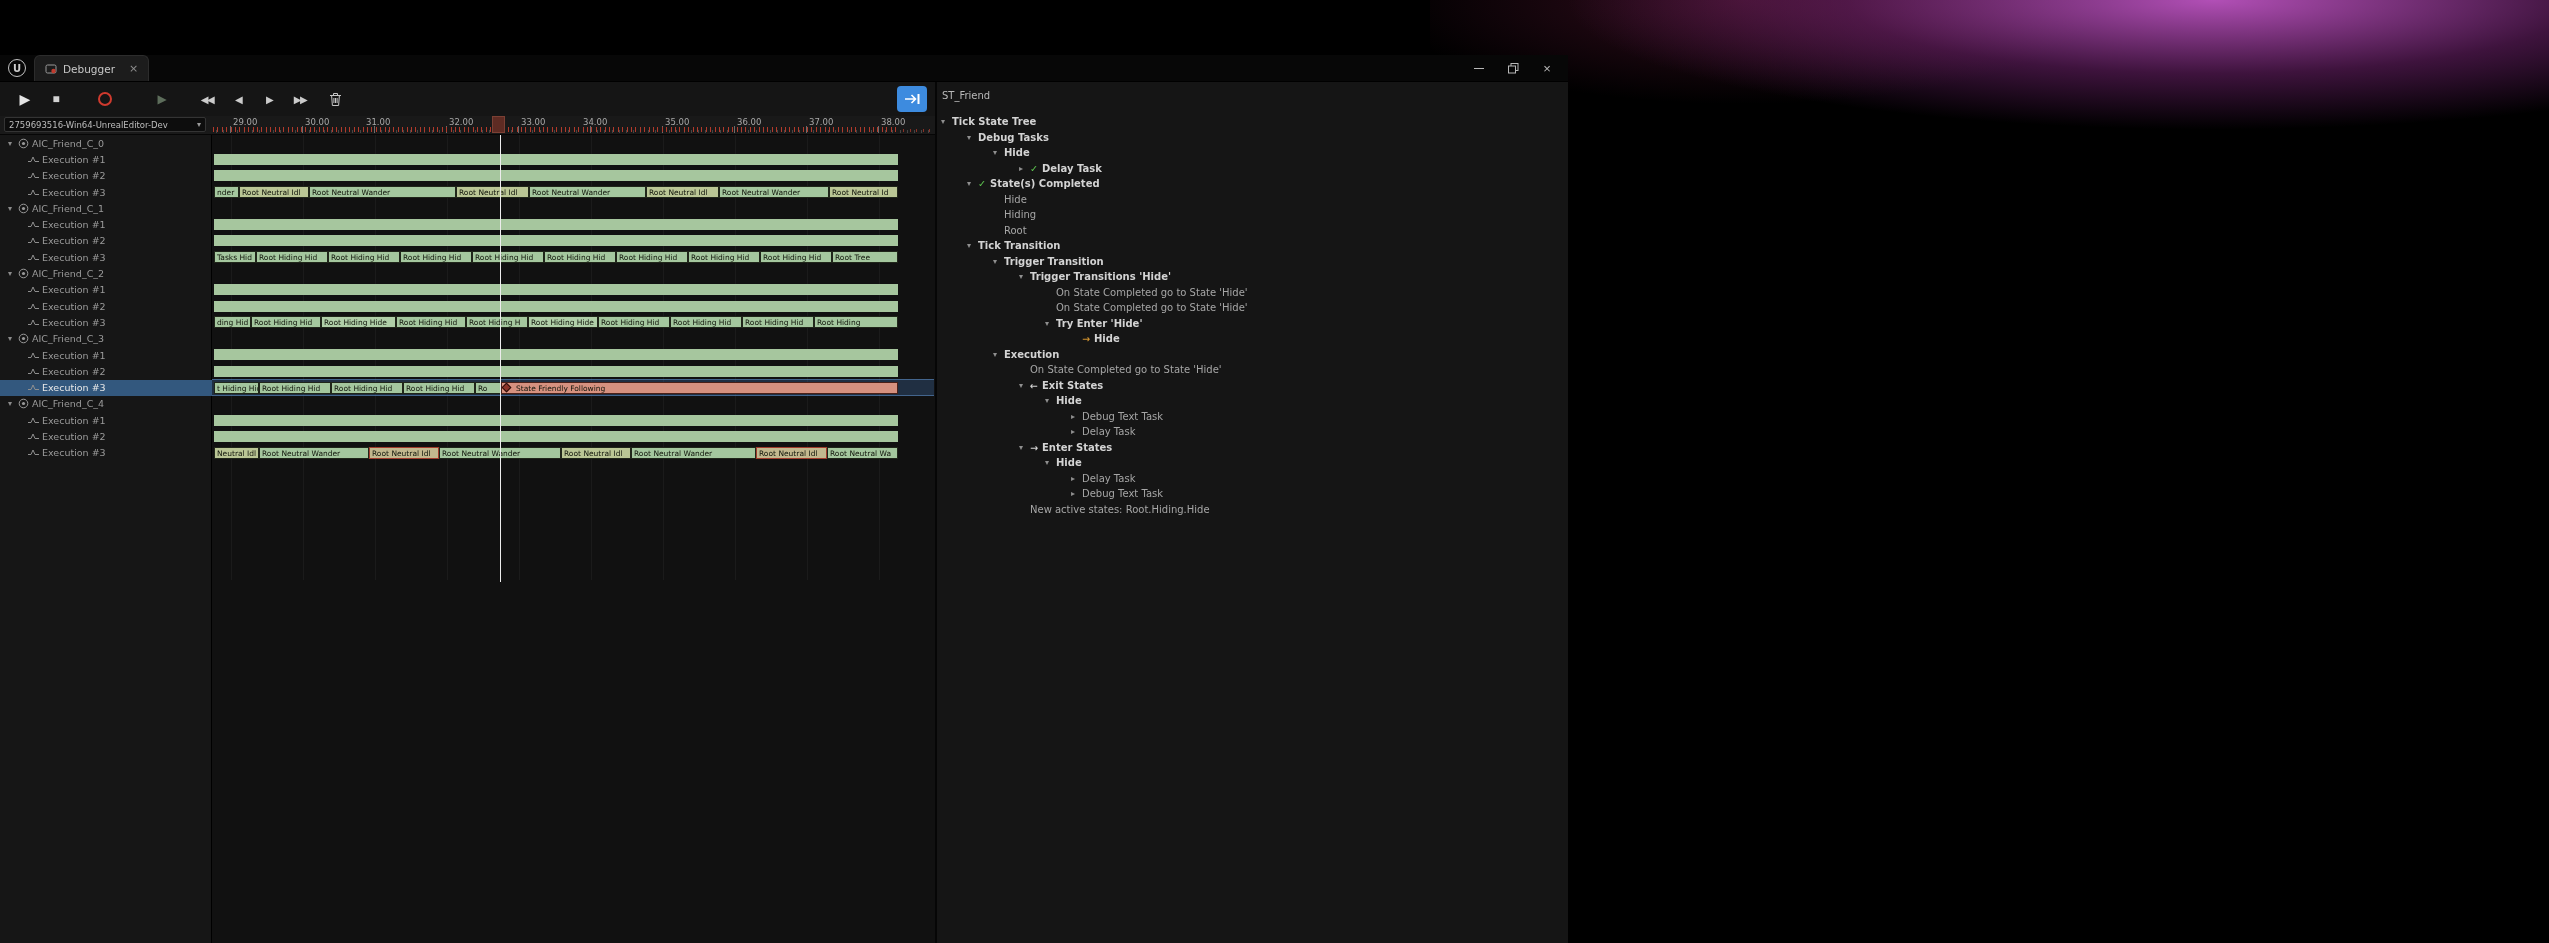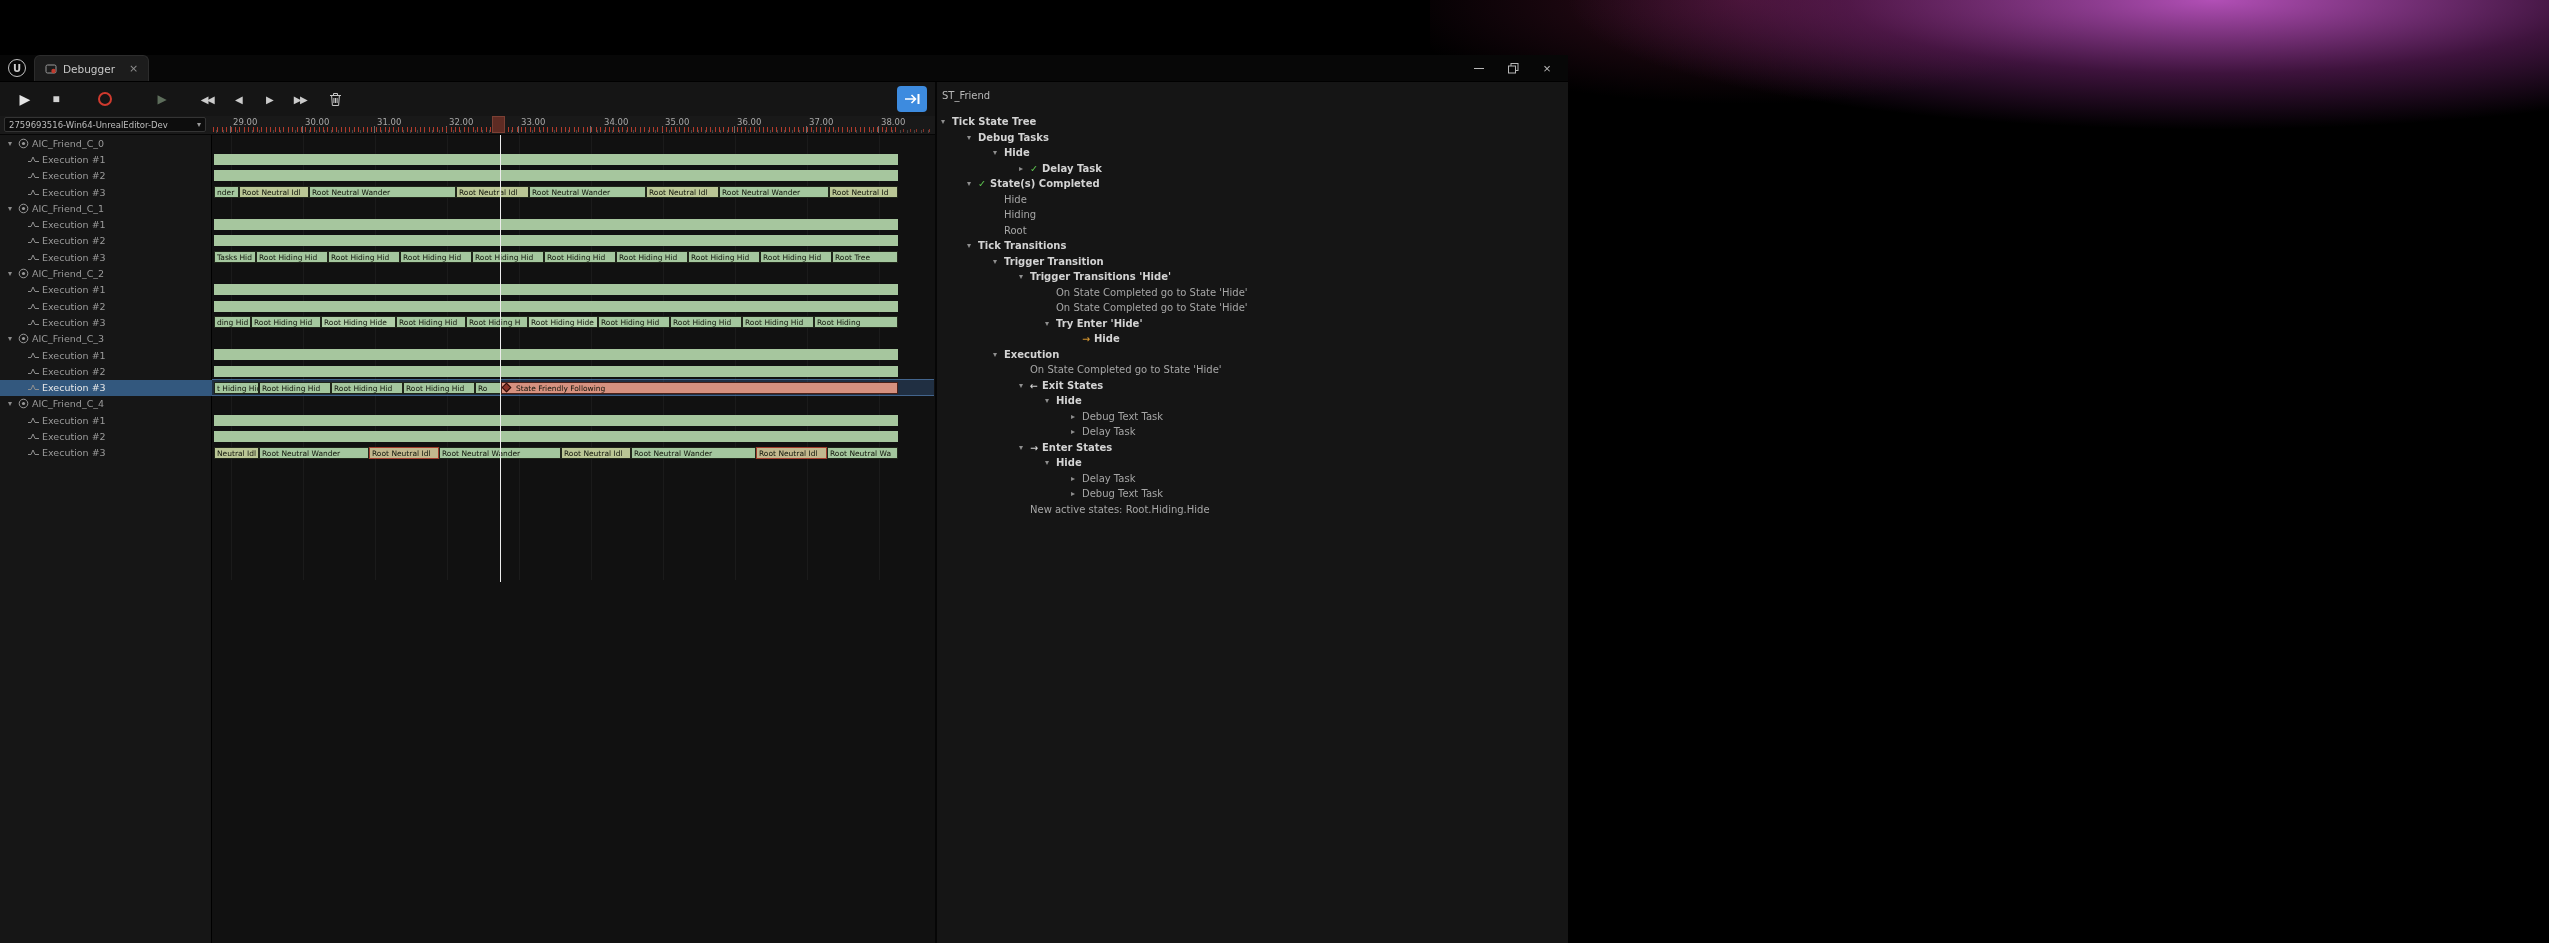--- a/index.html
+++ b/index.html
@@ -257,27 +257,27 @@
             <div class="rtick minor" style="left: 688.6px;"></div>
             <div class="rtick minor" style="left: 695.8px;"></div>
             <div class="rtick minor" style="left: 703px;"></div>
             <div class="rtick minor" style="left: 710.2px;"></div>
             <div class="rtick minor" style="left: 717.4px;"></div>
             <div class="rtick" style="left: 19px;"></div>
             <div class="rlabel" style="left: 22px;">29.00</div>
             <div class="rtick" style="left: 91px;"></div>
             <div class="rlabel" style="left: 94px;">30.00</div>
             <div class="rtick" style="left: 163px;"></div>
-            <div class="rlabel" style="left: 166px;">31.00</div>
+            <div class="rlabel" style="left: 155px;">31.00</div>
             <div class="rtick" style="left: 235px;"></div>
             <div class="rlabel" style="left: 238px;">32.00</div>
             <div class="rtick" style="left: 307px;"></div>
             <div class="rlabel" style="left: 310px;">33.00</div>
             <div class="rtick" style="left: 379px;"></div>
-            <div class="rlabel" style="left: 393px;">34.00</div>
+            <div class="rlabel" style="left: 372px;">34.00</div>
             <div class="rtick" style="left: 451px;"></div>
             <div class="rlabel" style="left: 454px;">35.00</div>
             <div class="rtick" style="left: 523px;"></div>
             <div class="rlabel" style="left: 526px;">36.00</div>
             <div class="rtick" style="left: 595px;"></div>
             <div class="rlabel" style="left: 598px;">37.00</div>
             <div class="rtick" style="left: 667px;"></div>
             <div class="rlabel" style="left: 670px;">38.00</div>
             <div class="ftick" style="left: 2px;"></div>
             <div class="ftick" style="left: 6.4px;"></div>
@@ -729,21 +729,21 @@
           <div class="srow" style="top: 93px; left: 56px;">
             <div class="exp"></div>
             <div class="lbl">Hiding</div>
           </div>
           <div class="srow" style="top: 108.5px; left: 56px;">
             <div class="exp"></div>
             <div class="lbl">Root</div>
           </div>
           <div class="srow b" style="top: 124px; left: 30px;">
             <div class="exp">▾</div>
-            <div class="lbl">Tick Transitions</div>
+            <div class="lbl">Tick Transition</div>
           </div>
           <div class="srow b" style="top: 139.5px; left: 56px;">
             <div class="exp">▾</div>
             <div class="lbl">Trigger Transition</div>
           </div>
           <div class="srow b" style="top: 155px; left: 82px;">
             <div class="exp">▾</div>
             <div class="lbl">Trigger Transitions 'Hide'</div>
           </div>
           <div class="srow" style="top: 170.5px; left: 108px;">

